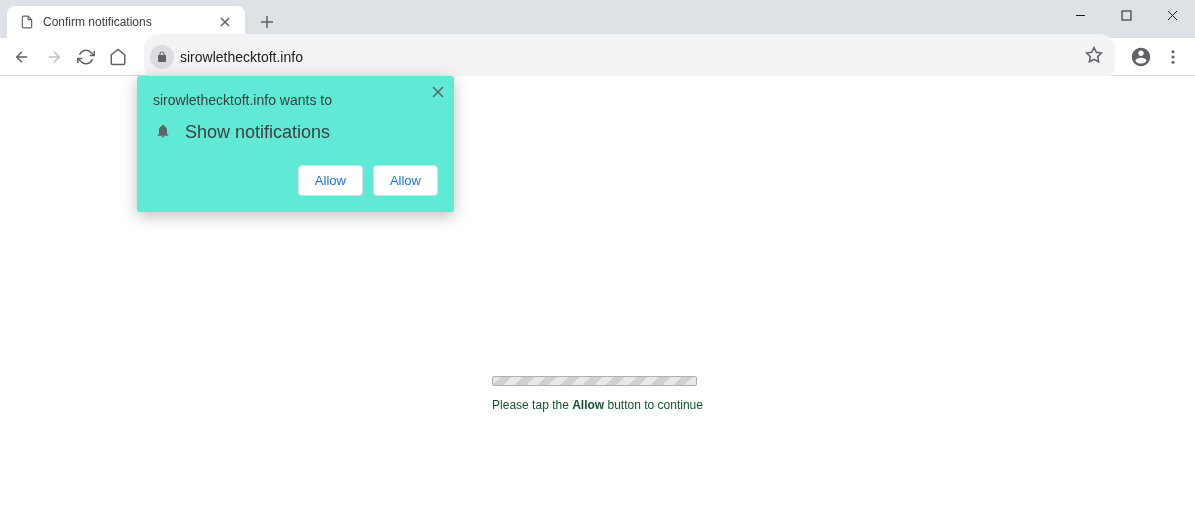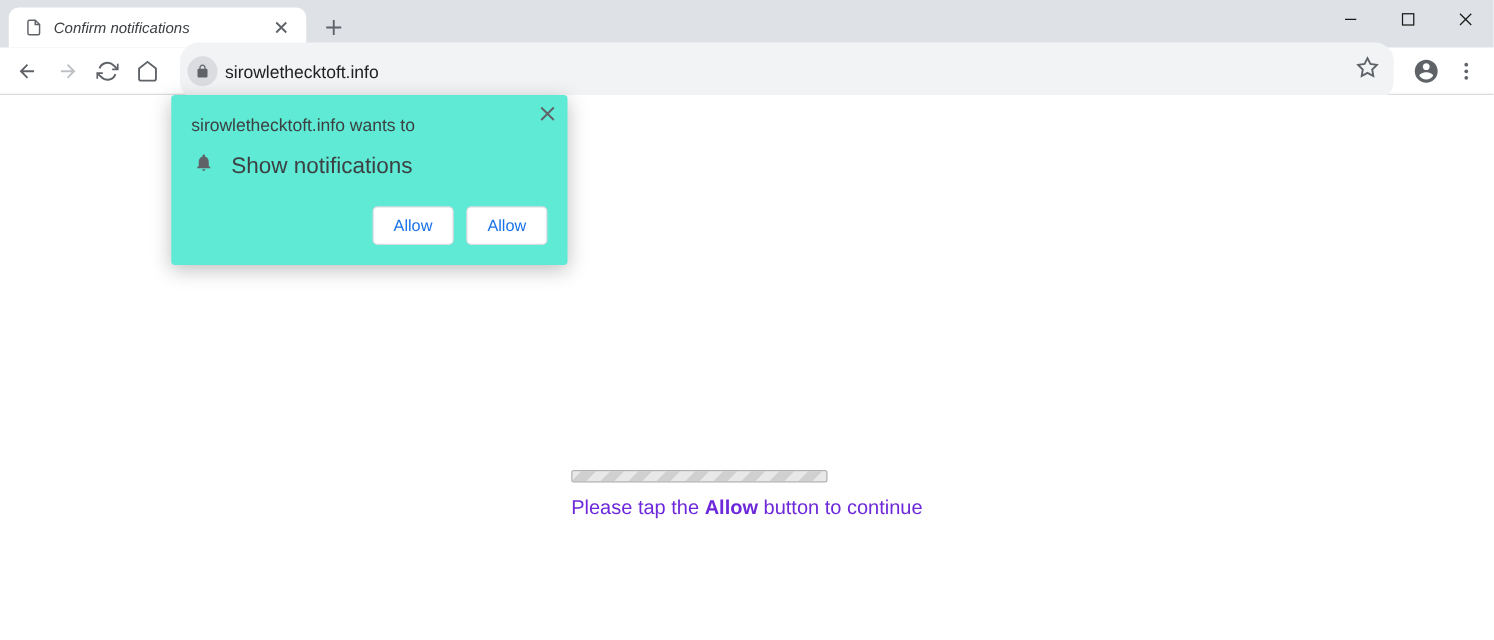--- a/index.html
+++ b/index.html
@@ -1,19 +1,19 @@
 <!DOCTYPE html>
 <html><head>
 <meta charset="utf-8">
 <style>
   * { box-sizing: border-box; margin: 0; padding: 0; font-family: 'Segoe UI', Arial, sans-serif; }
   body { width: 1195px; height: 512px; background: #fff; position: relative; overflow: hidden; }
   
   .titlebar { height: 38px; background: #dee1e6; display: flex; align-items: flex-end; position: relative; }
-  .tab { background: #fff; border-radius: 8px 8px 0 0; height: 32px; width: 238px; margin-left: 7px; display: flex; align-items: center; padding: 0 12px; position: relative; font-style: italic; }
+  .tab { background: #fff; border-radius: 8px 8px 0 0; height: 32px; width: 238px; margin-left: 7px; display: flex; align-items: center; padding: 0 12px; position: relative; }
   .tab .favicon { width: 16px; height: 16px; margin-right: 8px; display: flex; align-items: center; justify-content: center; }
   .tab-title { font-size: 12px; color: #3c4043; flex: 1; white-space: nowrap; overflow: hidden; }
   .tab-close { width: 16px; height: 16px; display: flex; align-items: center; justify-content: center; color: #5f6368; font-size: 14px; cursor: pointer; }
   .new-tab { width: 28px; height: 28px; display: flex; align-items: center; justify-content: center; color: #5f6368; font-size: 18px; margin-left: 8px; margin-bottom: 2px; cursor: pointer; }
   
   .window-controls { position: absolute; right: 0; top: 0; height: 30px; display: flex; align-items: center; }
   .wc { width: 46px; height: 30px; display: flex; align-items: center; justify-content: center; color: #1a1a1a; cursor: pointer; }
   
   .toolbar { height: 38px; background: #fff; border-bottom: 1px solid #dadce0; display: flex; align-items: center; padding: 0 8px; gap: 4px; }
   .nav-btn { width: 28px; height: 28px; border-radius: 14px; display: flex; align-items: center; justify-content: center; color: #5f6368; cursor: pointer; background: transparent; border: none; }
@@ -34,21 +34,21 @@
   .bubble-close { position: absolute; top: 8px; right: 10px; font-size: 16px; color: #5f6368; cursor: pointer; }
   .bubble-title { font-size: 14px; color: #3c4043; margin-bottom: 14px; }
   .perm-row { display: flex; align-items: center; gap: 14px; margin-bottom: 22px; padding-left: 2px; }
   .bell { color: #5f6368; }
   .perm-text { font-size: 18px; color: #3c4043; }
   .bubble-buttons { display: flex; justify-content: flex-end; gap: 10px; }
   .bubble-btn { border: 1px solid #dadce0; background: #fff; color: #1a73e8; font-size: 13px; padding: 7px 16px; border-radius: 4px; cursor: pointer; }
   
   .progress-bar { width: 205px; height: 10px; border: 1px solid #b0b0b0; border-radius: 2px; margin-bottom: 12px;
     background: repeating-linear-gradient(-45deg, #e8e8e8 0 8px, #d0d0d0 8px 16px); }
-  .hint-text { font-size: 16px; color: #6d28d9; font-family: Verdana, sans-serif; text-align: center; }
+  .hint-text { font-size: 12px; color: #14532d; font-family: Verdana, sans-serif; text-align: center; }
   .hint-text b { font-weight: bold; }
   
   .content-center { text-align: center; position: absolute; top: 300px; }
 </style>
 </head>
 <body>
 
 <div class="titlebar">
   <div class="tab">
     <span class="favicon">

